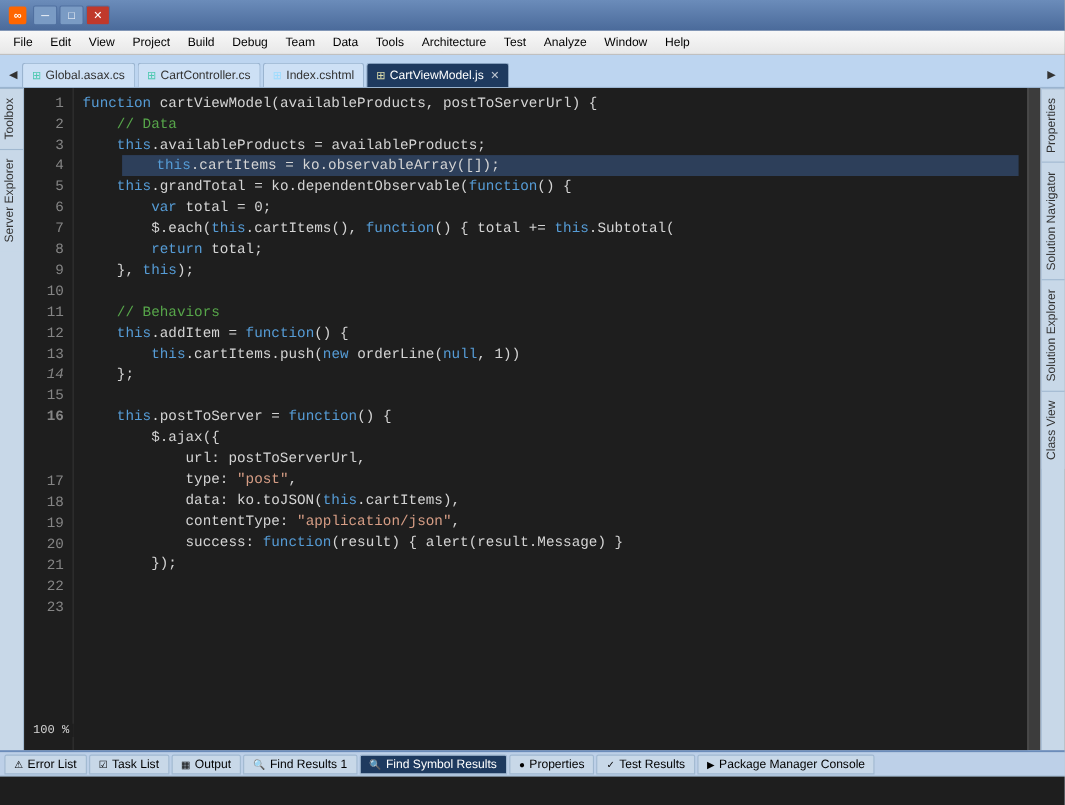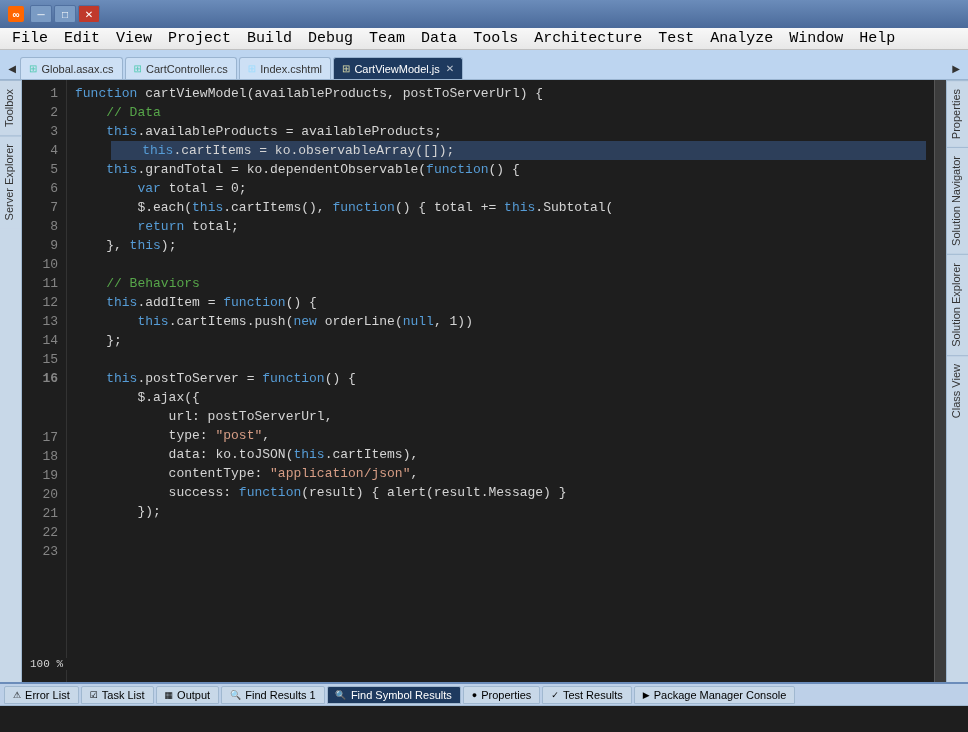--- a/index.html
+++ b/index.html
@@ -48,24 +48,24 @@
     #menu-bar {
       background: linear-gradient(to bottom, #f8f8f8, #e8e8e8);
       height: 22px;
       display: flex;
       align-items: center;
       padding: 0 4px;
       border-bottom: 1px solid #c0c0c0;
     }
     .menu-item {
       padding: 2px 8px;
-      font-size: 15px;
+      font-size: 11px;
       cursor: pointer;
       height: 20px;
-      display: flex; align-items: center; font-family: Liberation Mono, monospace;
+      display: flex; align-items: center;
     }
 
     
     #main-container {
       display: flex;
       flex-direction: column;
       height: calc(732px - 28px - 22px);
     }
 
     
@@ -291,21 +291,21 @@
             <div style="line-height: 19px;">4</div>
             <div style="line-height: 19px;">5</div>
             <div style="line-height: 19px;">6</div>
             <div style="line-height: 19px;">7</div>
             <div style="line-height: 19px;">8</div>
             <div style="line-height: 19px;">9</div>
             <div style="line-height: 19px;">10</div>
             <div style="line-height: 19px;">11</div>
             <div style="line-height: 19px;">12</div>
             <div style="line-height: 19px;">13</div>
-            <div style="line-height: 19px;">14</div>
+            <div style="line-height: 19px; font-style: italic;">14</div>
             <div style="line-height: 19px;">15</div>
             <div style="line-height: 19px; font-weight: bold;">16</div>
             <div style="line-height: 19px; margin-top: 40px;">17</div>
             <div style="line-height: 19px;">18</div>
             <div style="line-height: 19px;">19</div>
             <div style="line-height: 19px;">20</div>
             <div style="line-height: 19px;">21</div>
             <div style="line-height: 19px; text-align: right;">22</div>
             <div style="line-height: 19px;">23</div>
           </div>

